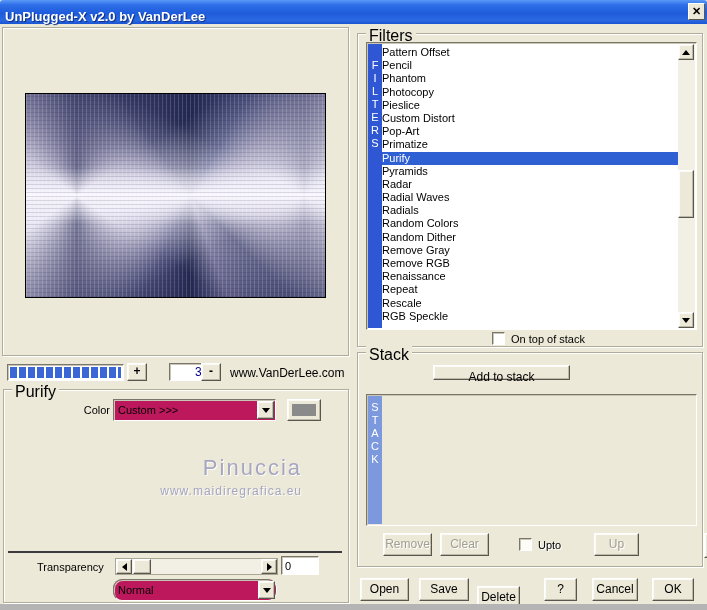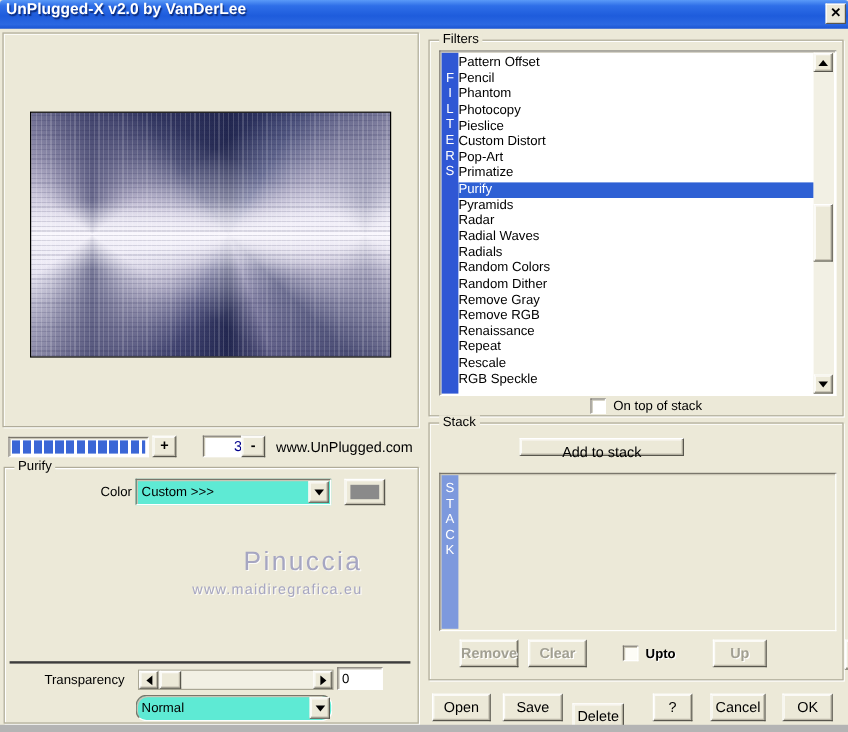--- a/index.html
+++ b/index.html
@@ -1,33 +1,33 @@
 <!DOCTYPE html>
 <html><head>
 <meta charset="utf-8">
 <style>
   html,body{margin:0;padding:0;background:#b4b4b4;}
   *{box-sizing:border-box;font-family:"Liberation Sans",sans-serif;}
   .win{position:relative;width:707px;height:610px;background:#ece9d8;overflow:hidden;}
   .titlebar{position:absolute;left:0;top:0;width:707px;height:24px;
     background:linear-gradient(180deg,#5a9af8 0%,#2f6fe8 20%,#1e5cdc 55%,#2b68e2 85%,#1a54d2 100%);
-    border-radius:3px 3px 0 0;display:flex;align-items:flex-start;}
+    border-radius:3px 3px 0 0;display:flex;align-items:flex-end;}
   .title-text{color:#fff;font-weight:bold;font-size:13px;padding-left:5px;text-shadow:1px 1px 1px #0a2a7a;}
   .close-btn{position:absolute;top:3px;right:2px;width:17px;height:17px;background:#ece9d8;
     border:1px solid;border-color:#fff #5a574c #5a574c #fff;box-shadow:0 0 0 1px #3a3a3a inset 0 0;
     font-size:11px;font-weight:bold;color:#000;line-height:14px;text-align:center;cursor:pointer;}
   
   .raised{background:#ece9d8;border:1px solid;border-color:#ffffff #58564d #58564d #ffffff;
     box-shadow:inset -1px -1px 0 #bdb9a9, inset 1px 1px 0 #fbfaf6;}
   .sunken{background:#fff;border:1px solid;border-color:#7a766b #fff #fff #7a766b;
     box-shadow:inset 1px 1px 0 #c9c5b5;}
   .group{position:absolute;border:1px solid #b0ac9a;box-shadow:inset 1px 1px 0 #fff,1px 1px 0 #fff;}
-  .group-label{position:absolute;top:-7px;left:8px;background:#ece9d8;padding:0 3px;font-size:11px;color:#000;}
+  .group-label{position:absolute;top:-7px;left:8px;background:#ece9d8;padding:0 3px;font-size:16px;color:#000;}
   .btn{position:absolute;font-size:12px;color:#000;text-align:center;cursor:pointer;}
-  .btn-dis{color:#a19f92;text-shadow:1px 1px 0 #fff;cursor:default;font-weight:bold;}
+  .btn-dis{color:#a19f92;text-shadow:1px 1px 0 #fff;cursor:default;}
   
   .tri{display:inline-block;width:0;height:0;}
   .tri-up{border-left:4px solid transparent;border-right:4px solid transparent;border-bottom:5px solid #000;}
   .tri-down{border-left:4px solid transparent;border-right:4px solid transparent;border-top:5px solid #000;}
   .tri-left{border-top:4px solid transparent;border-bottom:4px solid transparent;border-right:5px solid #000;}
   .tri-right{border-top:4px solid transparent;border-bottom:4px solid transparent;border-left:5px solid #000;}
   
   .preview-panel{position:absolute;left:2px;top:27px;width:347px;height:329px;background:#ece9d8;
     border:1px solid #b0ac9a;box-shadow:inset 1px 1px 0 #fff,1px 1px 0 #fff;}
   .kaleido{position:absolute;left:22px;top:65px;width:301px;height:205px;border:1px solid #000;
@@ -40,21 +40,21 @@
       conic-gradient(from 0deg at 55% 50%, #232850 0deg, #434a78 30deg, #9a96b4 55deg, #e8e5f1 82deg, #b4aec6 105deg, #3c3f6a 135deg, #6a6890 160deg, #232850 180deg, #4a4c78 205deg, #a8a4be 235deg, #ece9f4 262deg, #a29cba 290deg, #3a3e68 325deg, #232850 360deg);}
   
   .progress{position:absolute;left:7px;top:364px;width:117px;height:17px;}
   .progress-fill{position:absolute;left:2px;top:2px;right:2px;bottom:2px;
     background:repeating-linear-gradient(90deg,#3a66d6 0 7px,#fff 7px 9px);}
   .zoom-btn{width:20px;height:18px;font-size:12px;font-weight:bold;line-height:15px;}
   .zoom-pct{position:absolute;left:149px;top:363px;width:51px;height:18px;color:#00008b;
     font-size:12px;text-align:right;line-height:16px;margin-left:20px;}
   .site-link{position:absolute;left:230px;top:366px;font-size:12px;color:#000;}
   
-  .combo{position:absolute;height:22px;background:#5eead4;border:1px solid;border-color:#7a766b #fff #fff #7a766b;
+  .combo{position:absolute;height:22px;background:#be185d;border:1px solid;border-color:#7a766b #fff #fff #7a766b;
     box-shadow:inset 1px 1px 0 #c9c5b5;font-size:11px;}
   .combo-text{position:absolute;left:4px;top:4px;color:#000;}
   .combo-arrow{position:absolute;right:1px;top:1px;bottom:1px;width:17px;display:flex;align-items:center;justify-content:center;cursor:pointer;}
   .label{position:absolute;font-size:11px;color:#000;}
   .watermark{position:absolute;left:40px;top:455px;width:262px;text-align:right;color:#a6a6c2;}
   .wm-name{font-size:22px;letter-spacing:2px;text-shadow:1px 1px 0 #fdfcf8;}
   .wm-url{font-size:12px;letter-spacing:1px;margin-top:3px;text-shadow:1px 1px 0 #fdfcf8;}
   .divider{position:absolute;left:8px;top:551px;width:334px;height:2px;background:#3c3c3c;}
   
   .hscroll{position:absolute;left:115px;top:558px;width:163px;height:17px;background:#f2f0e4;
@@ -94,21 +94,21 @@
   <div class="preview-panel">
     <div class="kaleido"></div>
   </div>
 
   <div class="progress sunken">
     <div class="progress-fill"></div>
   </div>
   <div class="btn raised zoom-btn" style="left:127px;top:363px;">+</div>
   <div class="zoom-pct sunken">33%</div>
   <div class="btn raised zoom-btn" style="left:201px;top:363px;">-</div>
-  <span class="site-link">www.UnPlugged.com</span>
+  <span class="site-link">www.VanDerLee.com</span>
 
   <div class="group" style="left:3px;top:389px;width:346px;height:214px;">
     <span class="group-label">Purify</span>
   </div>
   <span class="label" style="left:80px;top:404px;width:30px;text-align:right;">Color</span>
   <div class="combo" style="left:113px;top:399px;width:163px;">
     <span class="combo-text">Custom &gt;&gt;&gt;</span>
     <div class="combo-arrow raised">
         <span class="tri tri-down"></span>
       </div>

